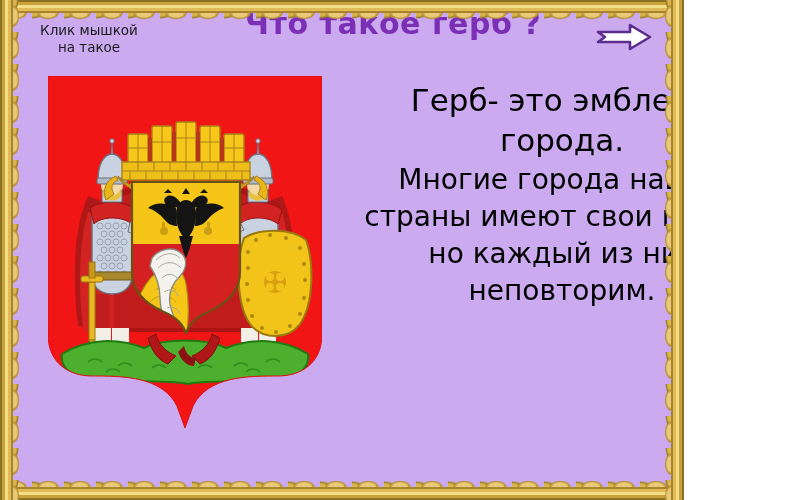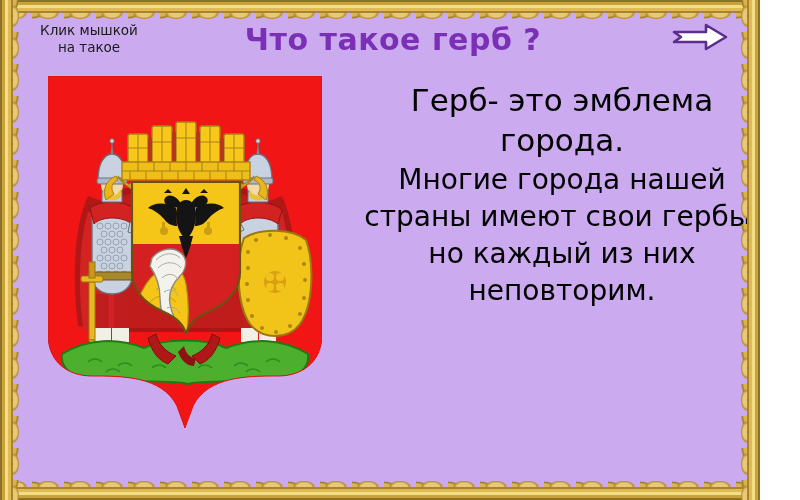--- a/index.html
+++ b/index.html
@@ -3,21 +3,21 @@
 <meta charset="utf-8">
 <title>Что такое герб ?</title>
 <style>
   html, body {
     margin: 0;
     padding: 0;
     background: #ffffff;
   }
   #slide {
     position: relative;
-    width: 760px;
+    width: 684px;
     height: 500px;
     overflow: hidden;
     background: #cbaaf0;
     font-family: "DejaVu Sans", sans-serif;
   }
 
   
   .border-layer {
     position: absolute;
     inset: 0;
@@ -75,21 +75,21 @@
     color: #1a1a1a;
     font-size: 13.5px;
     line-height: 1.28;
     z-index: 30;
   }
 
   
   .title {
     position: absolute;
     left: 178px;
-    top: 22px;
+    top: 6px;
     width: 430px;
     text-align: center;
     color: #7B2FB5;
     font-size: 30px;
     font-weight: bold;
     letter-spacing: 0.5px;
     z-index: 30;
   }
 
   

